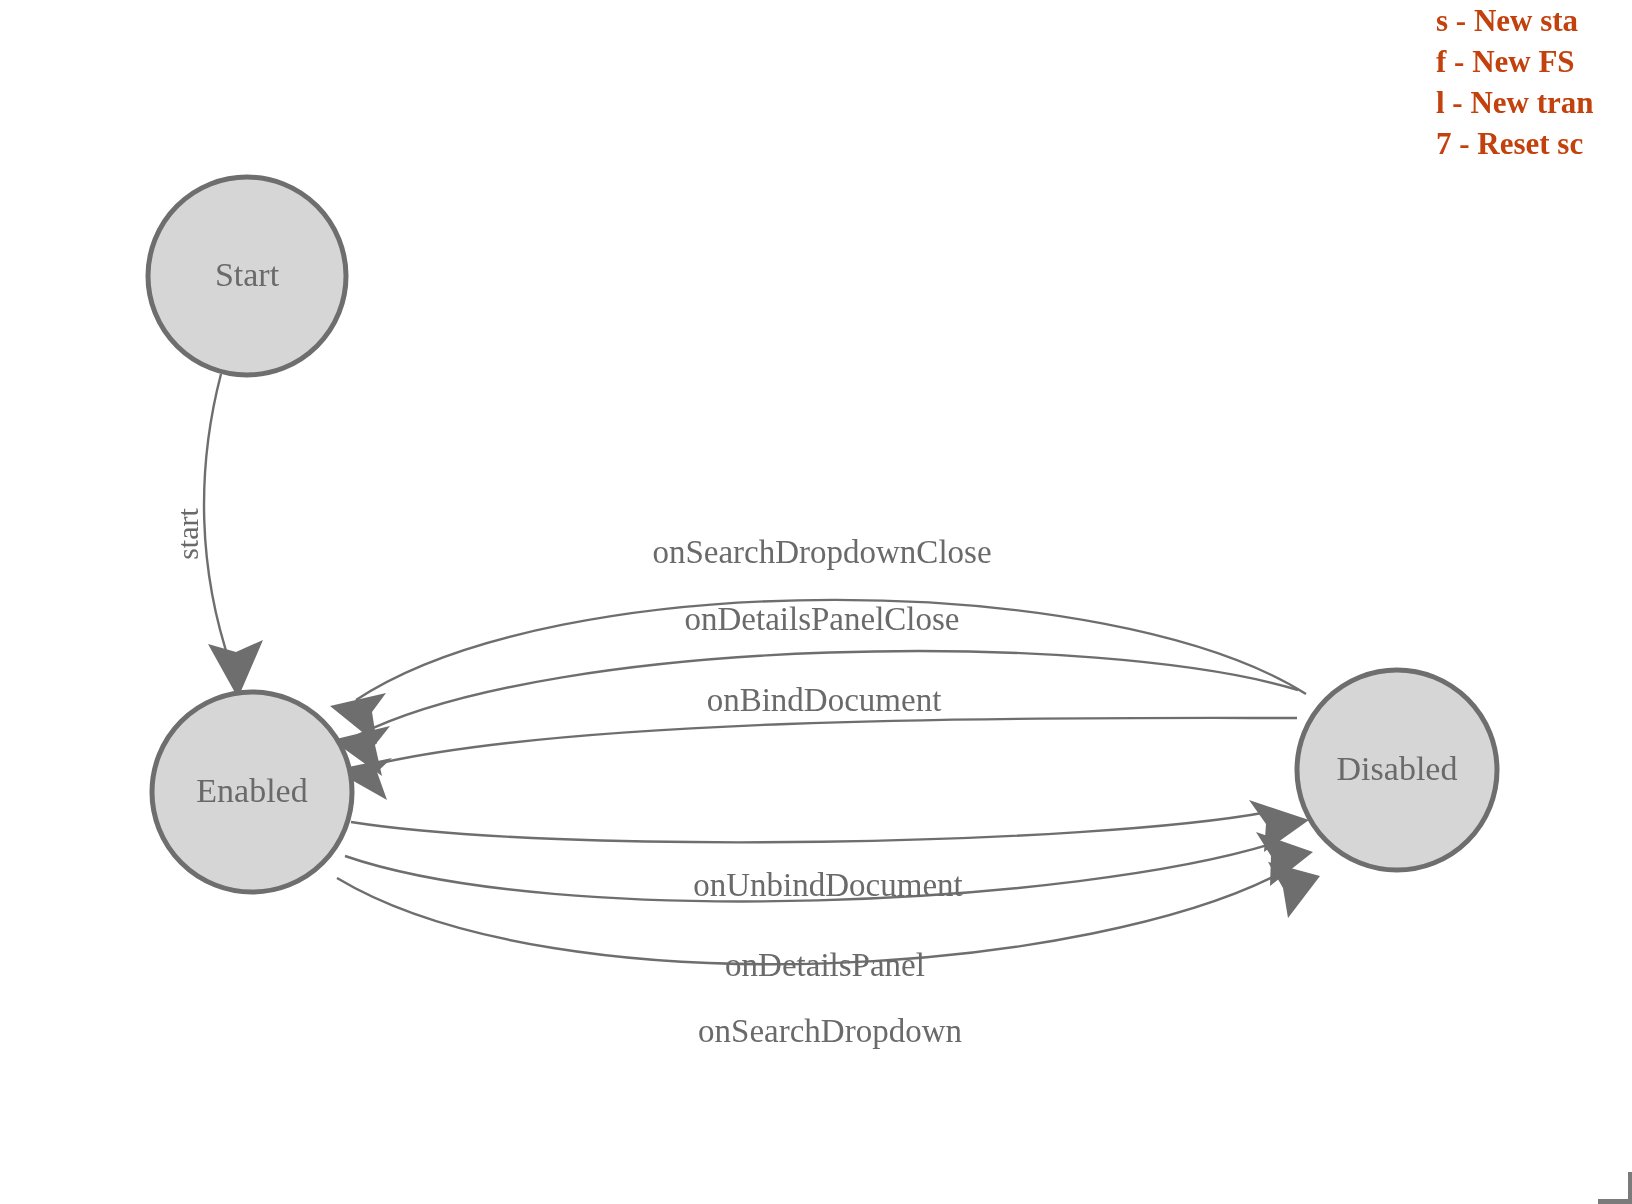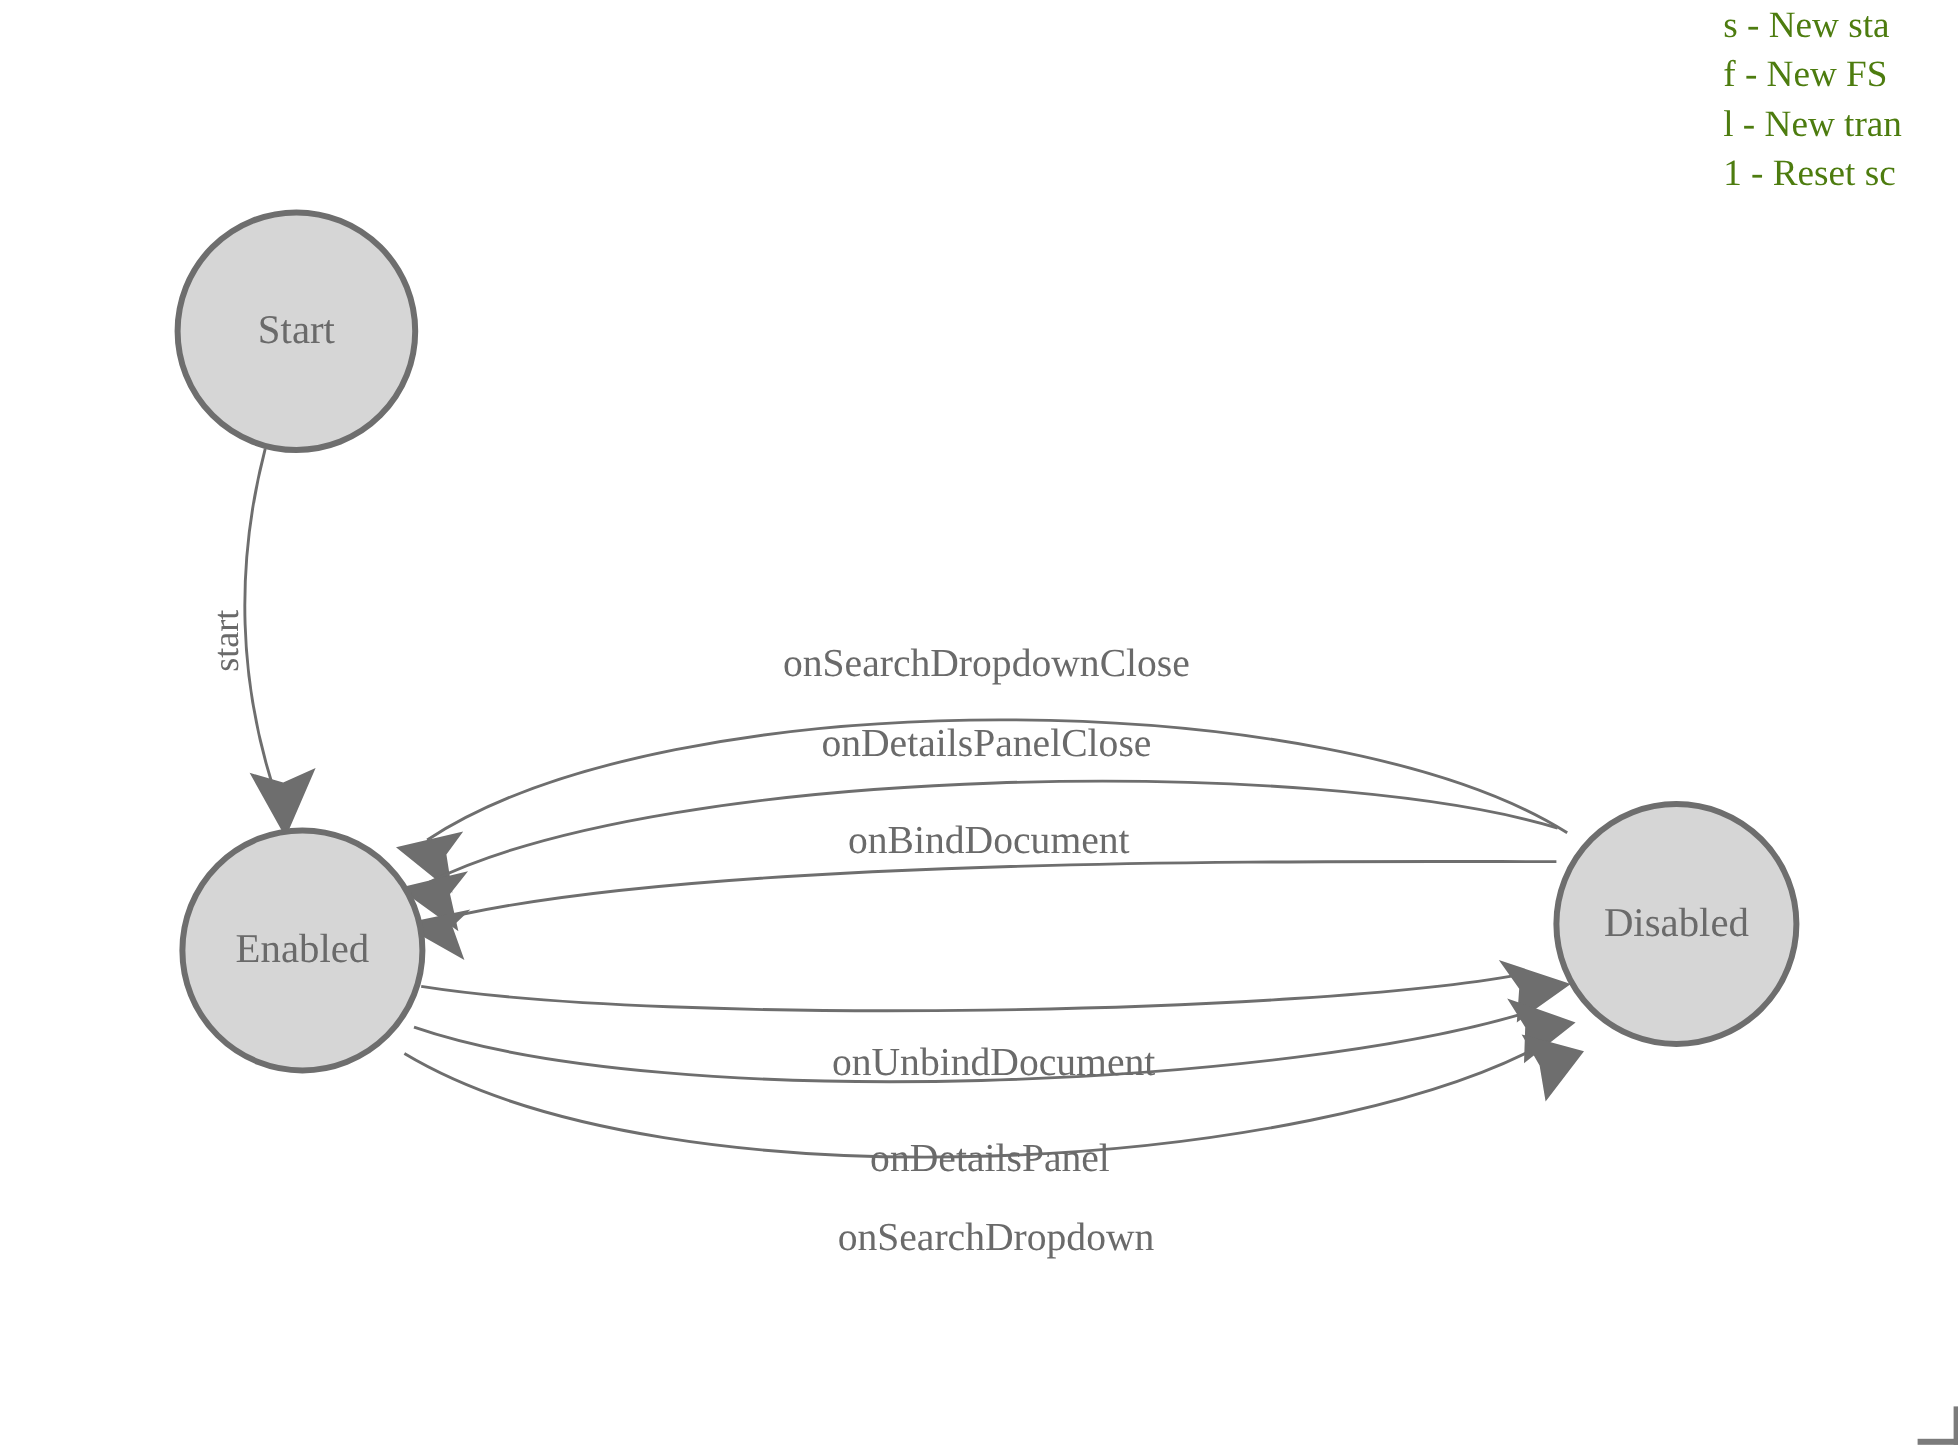--- a/index.html
+++ b/index.html
@@ -68,23 +68,24 @@
     top: 0;
     width: 204px;
     overflow: hidden;
     padding-top: 0;
     pointer-events: none;
   }
   .legend-line {
     font-family: "Liberation Serif", "DejaVu Serif", serif;
     font-size: 31px;
     line-height: 41px;
-    color: #4d7c0f;
+    color: #c2410c;
     white-space: nowrap;
     padding-left: 8px;
+    font-weight: bold;
   }
   #resize-corner {
     position: absolute;
     right: 0px;
     bottom: 0px;
     width: 34px;
     height: 32px;
     pointer-events: auto;
   }
   #resize-corner .v-bar {
@@ -174,21 +175,21 @@
     <text class="edge-label" x="825" y="976">onDetailsPanel</text>
 
     <text class="edge-label" x="830" y="1042">onSearchDropdown</text>
 
   </svg>
 
   <div id="legend">
     <div class="legend-line">s - New sta</div>
     <div class="legend-line">f - New FS</div>
     <div class="legend-line">l - New tran</div>
-    <div class="legend-line">1 - Reset sc</div>
+    <div class="legend-line">7 - Reset sc</div>
   </div>
 
   <div id="resize-corner">
     <div class="v-bar"></div>
     <div class="h-bar"></div>
   </div>
 
 </div>
 
 </body></html>

